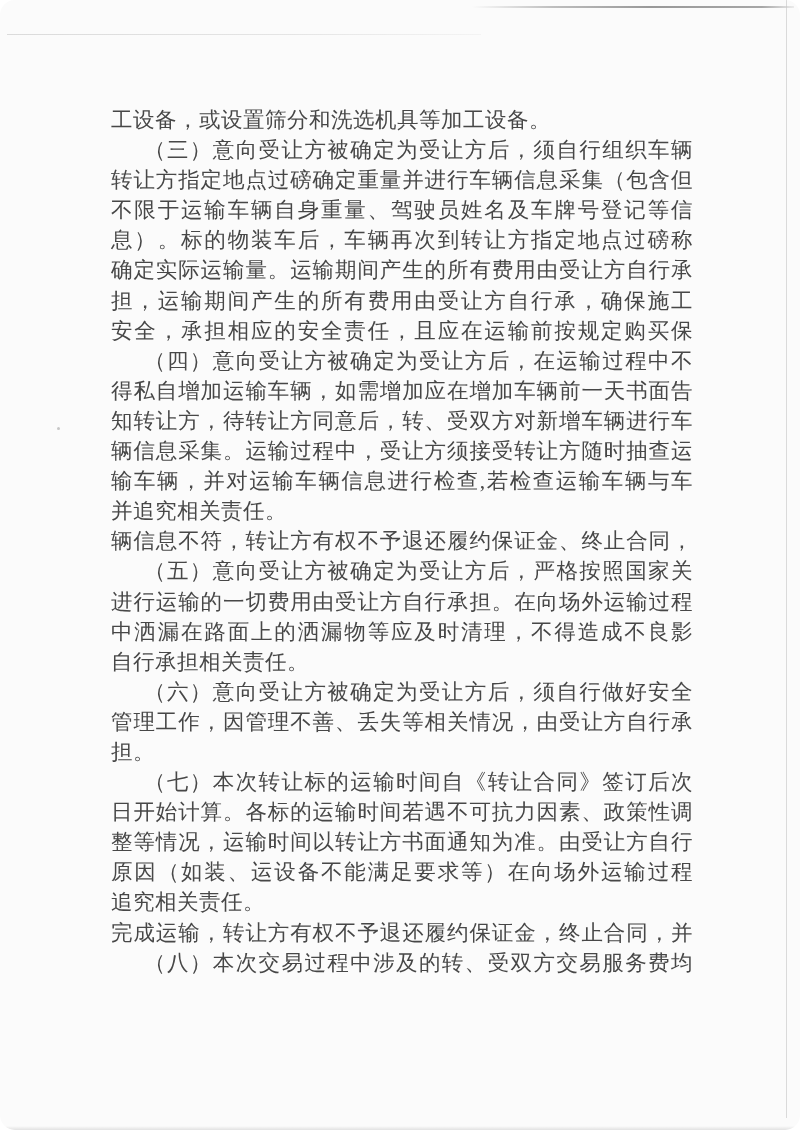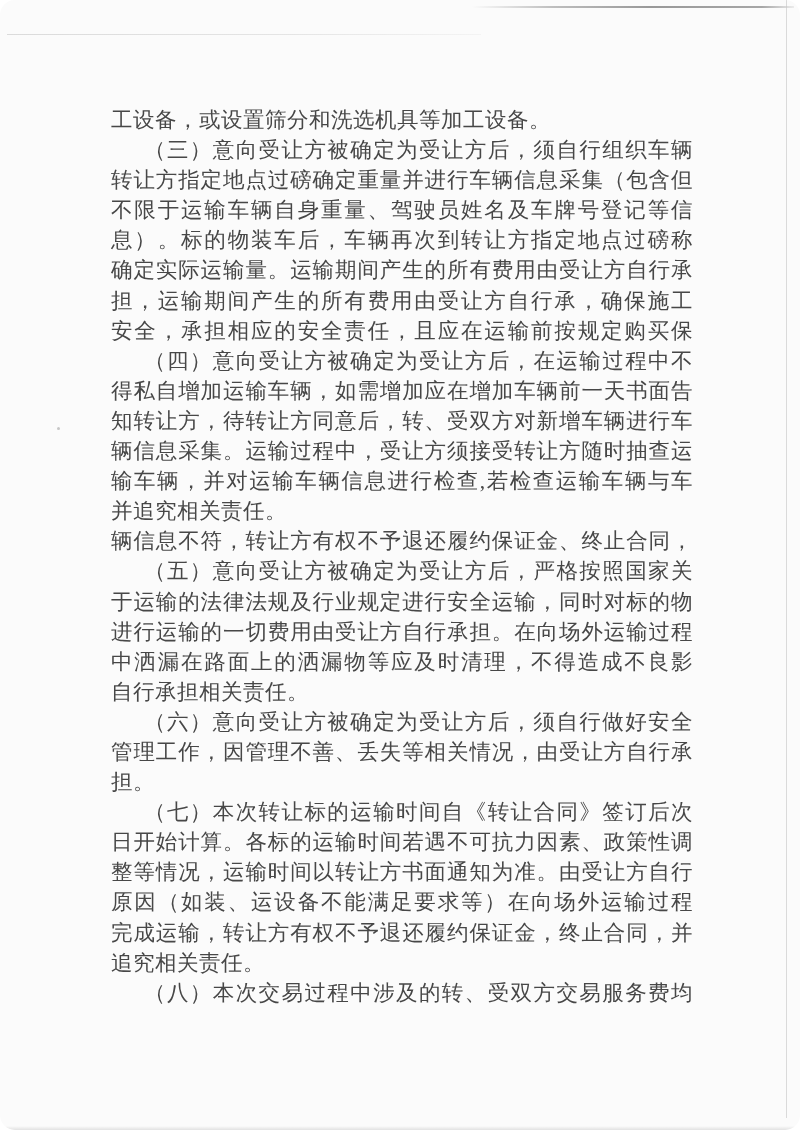--- a/index.html
+++ b/index.html
@@ -91,28 +91,27 @@
       <div class="line justify">担，运输期间产生的所有费用由受让方自行承，确保施工</div>
       <div class="line justify">安全，承担相应的安全责任，且应在运输前按规定购买保险。</div>
       <div class="line justify indent">（四）意向受让方被确定为受让方后，在运输过程中不</div>
       <div class="line justify">得私自增加运输车辆，如需增加应在增加车辆前一天书面告</div>
       <div class="line justify">知转让方，待转让方同意后，转、受双方对新增车辆进行车</div>
       <div class="line justify">辆信息采集。运输过程中，受让方须接受转让方随时抽查运</div>
       <div class="line justify">输车辆，并对运输车辆信息进行检查,若检查运输车辆与车</div>
       <div class="line">并追究相关责任。</div>
       <div class="line justify">辆信息不符，转让方有权不予退还履约保证金、终止合同，</div>
       <div class="line justify indent">（五）意向受让方被确定为受让方后，严格按照国家关</div>
-      <div class="line justify">于运输的法律法规及行业规定进行安全运输，同时对标的物</div>
       <div class="line justify">进行运输的一切费用由受让方自行承担。在向场外运输过程</div>
       <div class="line justify">中洒漏在路面上的洒漏物等应及时清理，不得造成不良影响，</div>
       <div class="line">自行承担相关责任。</div>
       <div class="line justify indent">（六）意向受让方被确定为受让方后，须自行做好安全</div>
       <div class="line justify">管理工作，因管理不善、丢失等相关情况，由受让方自行承</div>
       <div class="line">担。</div>
       <div class="line justify indent">（七）本次转让标的运输时间自《转让合同》签订后次</div>
       <div class="line justify">日开始计算。各标的运输时间若遇不可抗力因素、政策性调</div>
       <div class="line justify">整等情况，运输时间以转让方书面通知为准。由受让方自行承</div>
       <div class="line justify">原因（如装、运设备不能满足要求等）在向场外运输过程</div>
+      <div class="line">追究相关责任。</div>
       <div class="line justify">完成运输，转让方有权不予退还履约保证金，终止合同，并</div>
-      <div class="line">追究相关责任。</div>
       <div class="line justify indent">（八）本次交易过程中涉及的转、受双方交易服务费均</div>
     </div>
 </div>
 
 </body></html>

